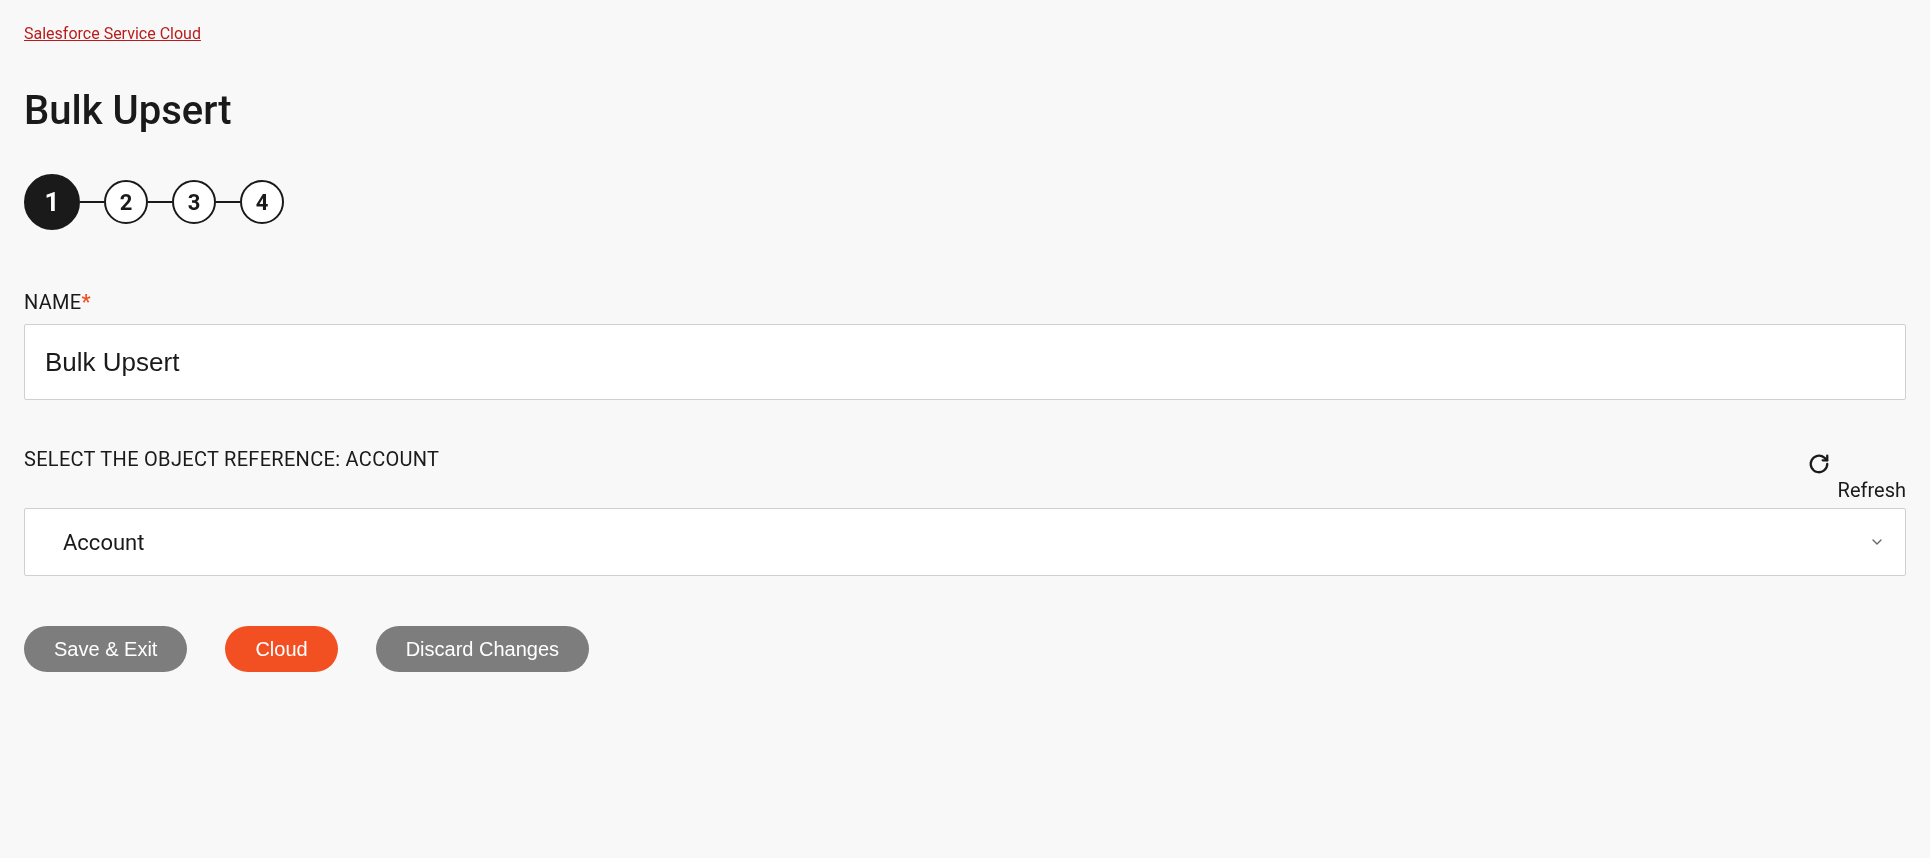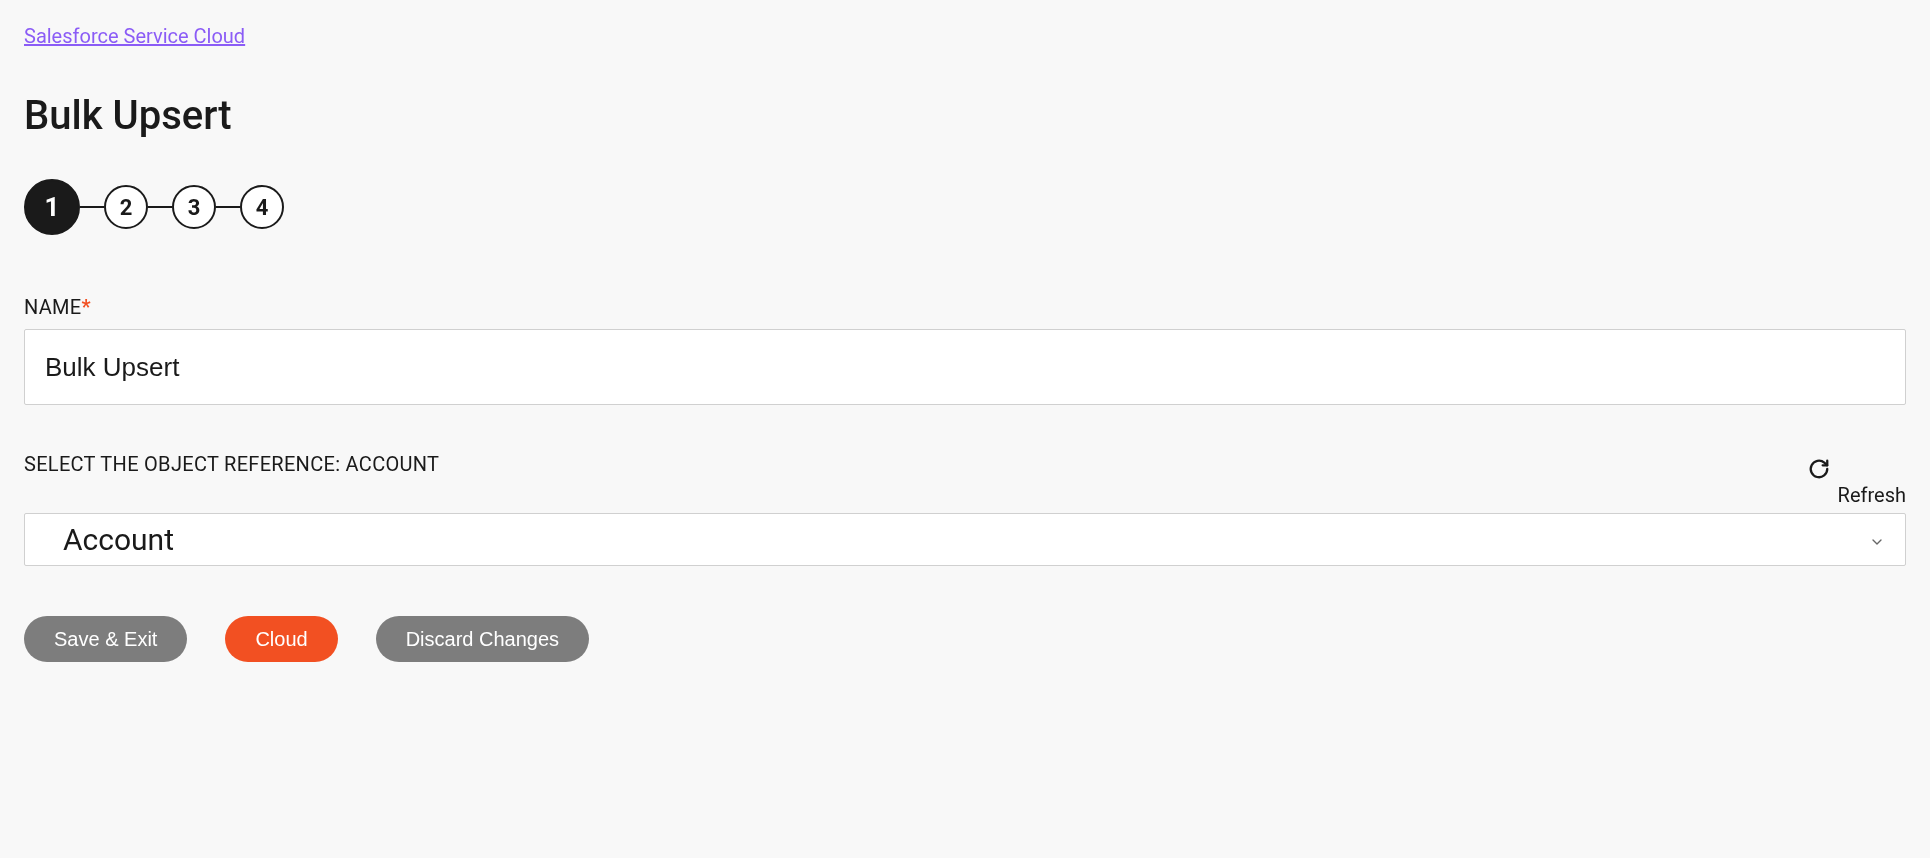--- a/index.html
+++ b/index.html
@@ -4,22 +4,22 @@
   <style>
     * { box-sizing: border-box; margin: 0; padding: 0; }
     body {
       font-family: -apple-system, BlinkMacSystemFont, "Segoe UI", Roboto, "Helvetica Neue", Arial, sans-serif;
       background: #f8f8f8;
       color: #1a1a1a;
       padding: 24px;
       min-width: 1500px;
     }
     .breadcrumb-link {
-      font-size: 20px;
-      color: #8b5cf6;
+      font-size: 16px;
+      color: #b91c1c;
       text-decoration: underline;
       cursor: pointer;
       display: inline-block;
     }
     .page-title {
       font-size: 40px;
       font-weight: 500;
       margin-top: 44px;
       margin-bottom: 40px;
       color: #1a1a1a;
@@ -85,23 +85,23 @@
       padding: 0 20px;
       font-size: 26px;
       color: #1a1a1a;
       background: #fff;
       border: 1px solid #d0d0d0;
       border-radius: 2px;
       outline: none;
     }
     .select-box {
       width: 100%;
-      height: 53px;
+      height: 68px;
       padding: 0 20px 0 38px;
-      font-size: 30px;
+      font-size: 22px;
       color: #1a1a1a;
       background: #fff;
       border: 1px solid #d0d0d0;
       border-radius: 2px;
       display: flex;
       align-items: center;
       justify-content: space-between;
       cursor: pointer;
     }
     .chevron-down {

